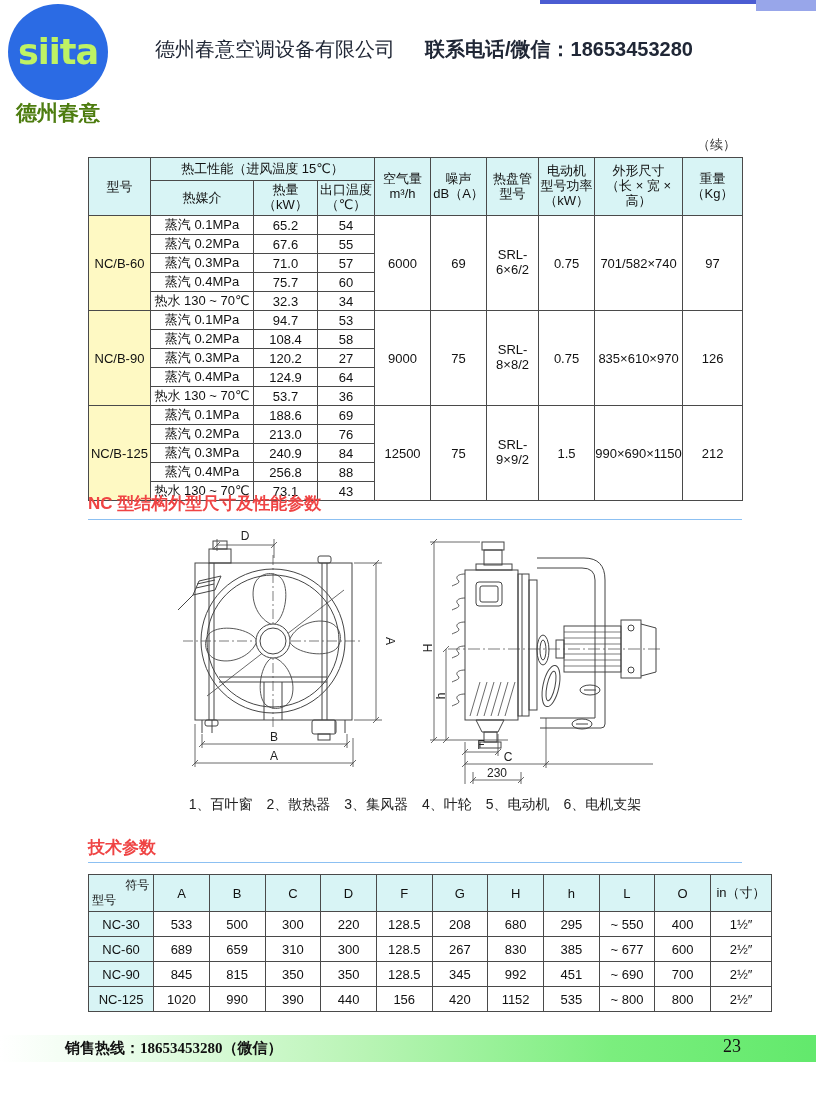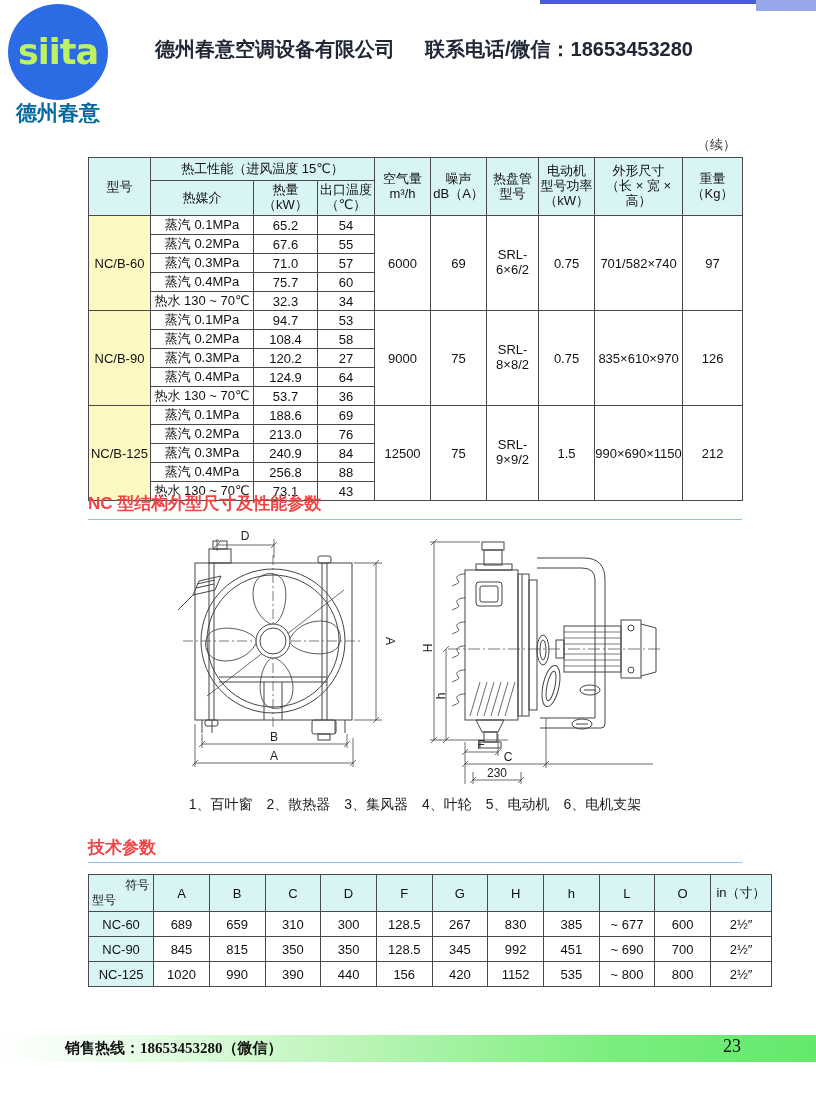--- a/index.html
+++ b/index.html
@@ -5,23 +5,23 @@
   html,body{margin:0;padding:0;}
   body{width:816px;height:1100px;background:#ffffff;position:relative;
        font-family:"Liberation Sans","DejaVu Sans",sans-serif;color:#111;}
   .abs{position:absolute;}
 
   
   .logo-ellipse{left:8px;top:4px;width:100px;height:96px;border-radius:50%;
     background:#2b6be4;display:flex;align-items:center;justify-content:center;}
   .logo-text{color:#bef264;font-size:35px;font-weight:bold;letter-spacing:-1px;
     font-family:"DejaVu Sans",sans-serif;}
-  .logo-sub{left:6px;top:99px;width:104px;text-align:center;color:#0369a1;
+  .logo-sub{left:6px;top:99px;width:104px;text-align:center;color:#4d7c0f;
     font-size:21px;font-weight:bold;}
-  .company{left:155px;top:36px;font-size:20px;font-weight:bold;color:#202736;}
+  .company{left:155px;top:36px;font-size:20px;font-weight:normal;color:#202736;}
   .contact{left:425px;top:36px;font-size:20px;font-weight:bold;color:#202736;}
   .strip-thin{left:540px;top:0;width:276px;height:4px;background:#4b5cd2;}
   .strip-corner{left:756px;top:0;width:60px;height:11px;background:#98a6ea;}
 
   .continued{left:88px;top:136px;width:654px;text-align:right;font-size:13px;color:#333;padding-right:6px;box-sizing:border-box;}
 
   
   table{border-collapse:collapse;table-layout:fixed;}
   th,td{border:1px solid #4a4a4a;text-align:center;vertical-align:middle;
     padding:0;font-weight:normal;overflow:hidden;}
@@ -405,20 +405,34 @@
     <th>D</th>
     <th>F</th>
     <th>G</th>
     <th>H</th>
     <th>h</th>
     <th>L</th>
     <th>O</th>
     <th>in（寸）</th>
   </tr>
   <tr>
+    <td class="model">NC-30</td>
+    <td>533</td>
+    <td>500</td>
+    <td>300</td>
+    <td>220</td>
+    <td>128.5</td>
+    <td>208</td>
+    <td>680</td>
+    <td>295</td>
+    <td>~ 550</td>
+    <td>400</td>
+    <td>1½″</td>
+  </tr>
+  <tr>
     <td class="model">NC-60</td>
     <td>689</td>
     <td>659</td>
     <td>310</td>
     <td>300</td>
     <td>128.5</td>
     <td>267</td>
     <td>830</td>
     <td>385</td>
     <td>~ 677</td>

